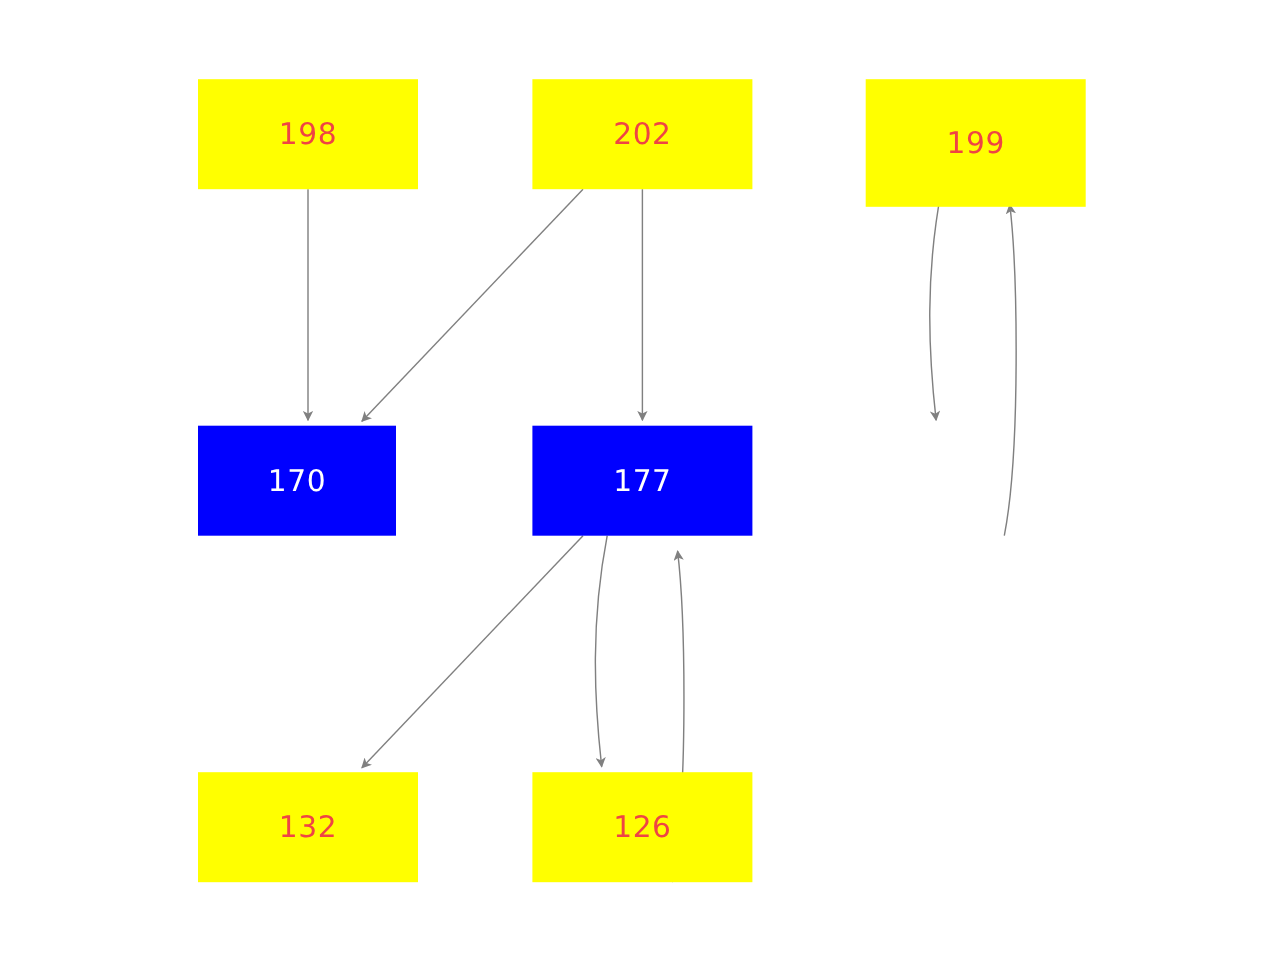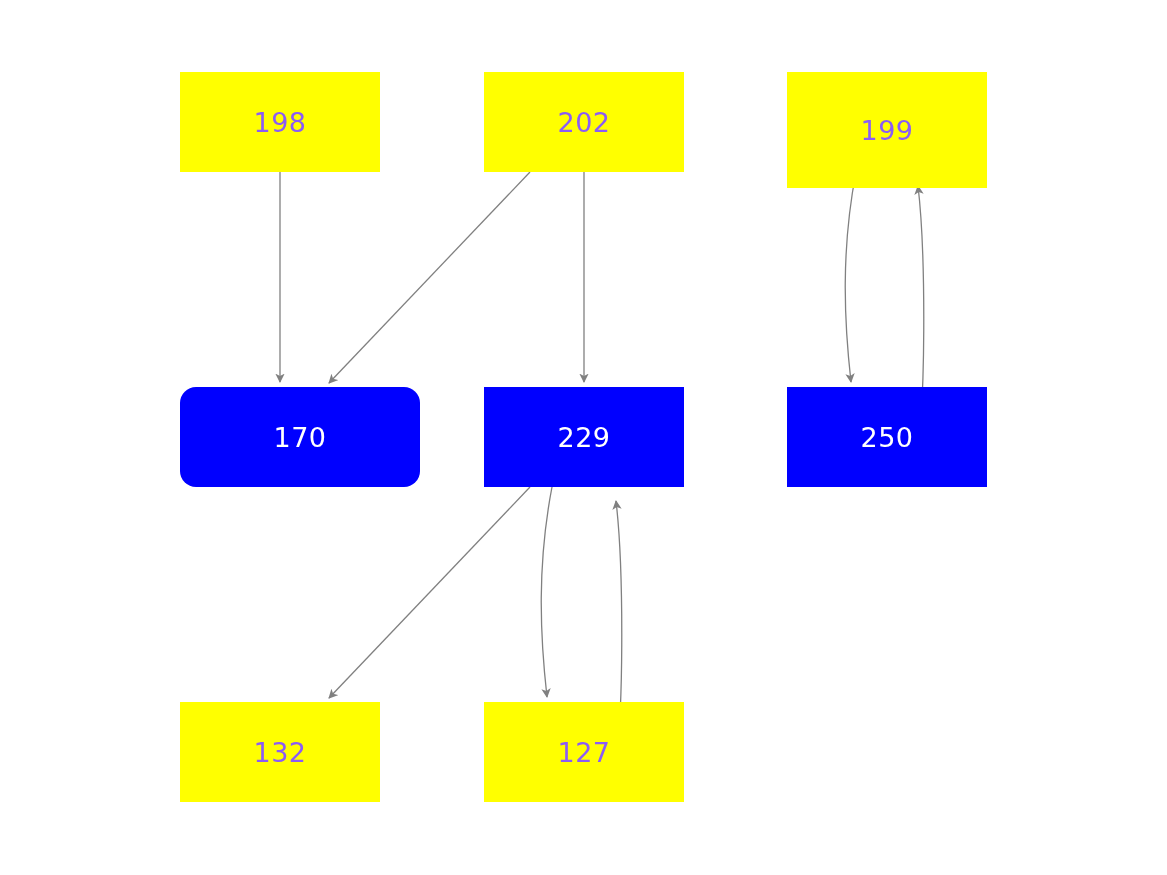--- a/index.html
+++ b/index.html
@@ -31,21 +31,21 @@
     display: flex;
     align-items: center;
     justify-content: center;
     font-size: 27px;
     line-height: 1;
     letter-spacing: 0.5px;
     user-select: none;
   }
   .node-yellow {
     background: #ffff00;
-    color: #8b5cf6;
+    color: #ef4444;
   }
   .node-blue {
     background: #0000ff;
     color: #ffffff;
   }
   .node-label {
     pointer-events: none;
   }
 </style>
 </head>
@@ -76,33 +76,30 @@
   </div>
 
   <div class="node node-yellow" style="left: 484px; top: 72px; width: 200px; height: 100px;">
     <span class="node-label">202</span>
   </div>
 
   <div class="node node-yellow" style="left: 787px; top: 72px; width: 200px; height: 116px;">
     <span class="node-label">199</span>
   </div>
 
-  <div class="node node-blue" style="left: 180px; top: 387px; width: 240px; height: 100px; border-radius: 16px;">
+  <div class="node node-blue" style="left: 180px; top: 387px; width: 180px; height: 100px;">
     <span class="node-label">170</span>
   </div>
 
   <div class="node node-blue" style="left: 484px; top: 387px; width: 200px; height: 100px;">
-    <span class="node-label">229</span>
+    <span class="node-label">177</span>
   </div>
 
-  <div class="node node-blue" style="left: 787px; top: 387px; width: 200px; height: 100px;">
-    <span class="node-label">250</span>
-  </div>
 
   <div class="node node-yellow" style="left: 180px; top: 702px; width: 200px; height: 100px;">
     <span class="node-label">132</span>
   </div>
 
   <div class="node node-yellow" style="left: 484px; top: 702px; width: 200px; height: 100px;">
-    <span class="node-label">127</span>
+    <span class="node-label">126</span>
   </div>
 
 </div>
 
 </body></html>

